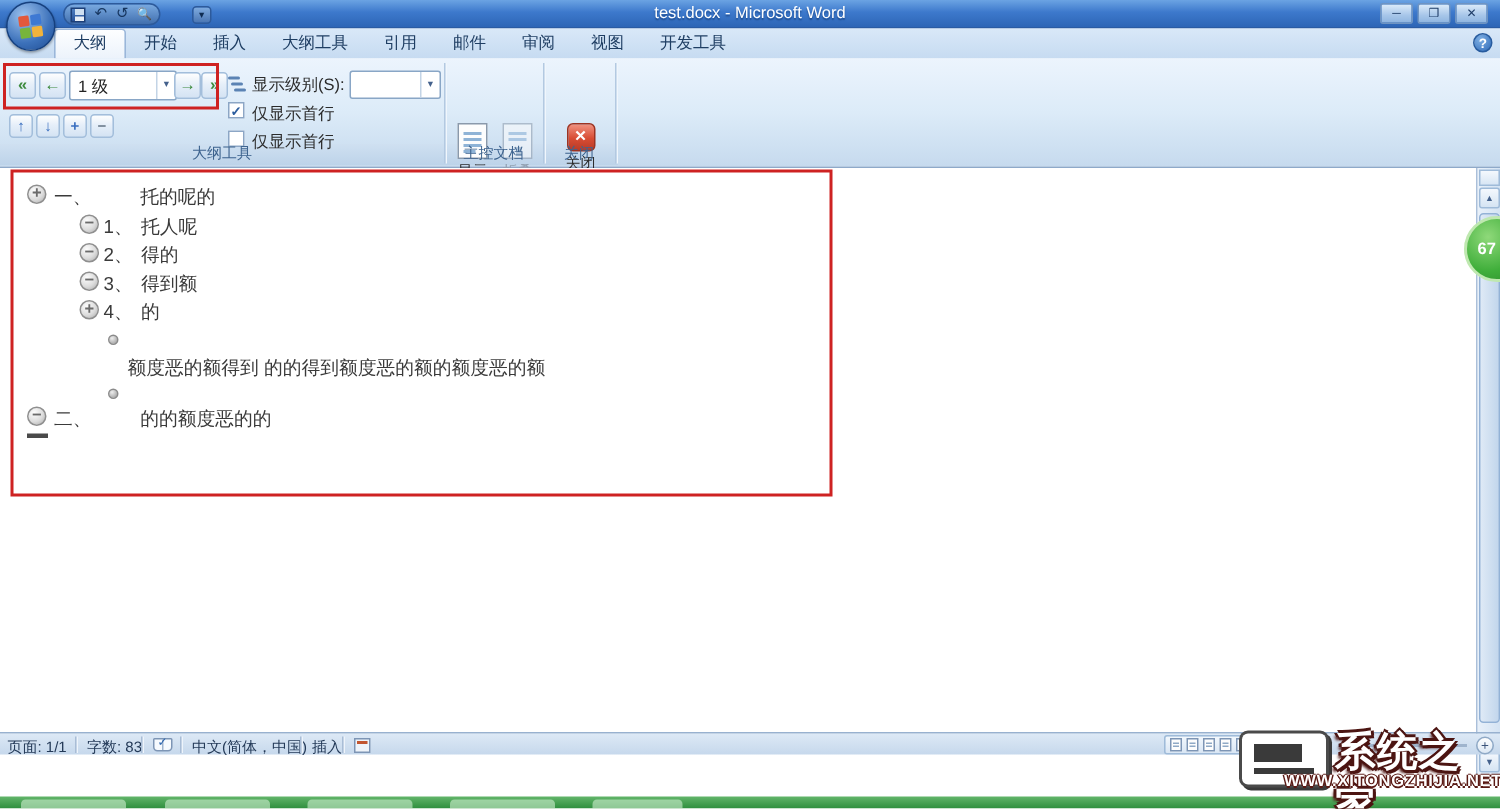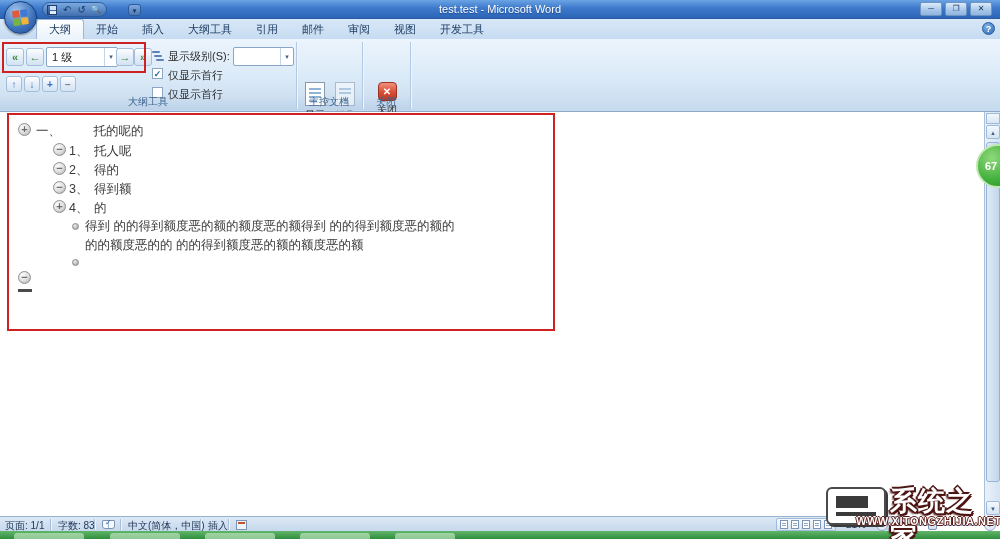--- a/index.html
+++ b/index.html
@@ -103,21 +103,21 @@
     background:linear-gradient(90deg,#e9f1fa,#d4e3f3); border-left:1px solid #aabfda; }
   .vs-split { position:absolute; left:1px; top:1px; width:14px; height:11px;
     background:linear-gradient(#f4f8fd,#d8e6f4); border:1px solid #9fbbd9; }
   .vs-btn { position:absolute; left:1px; width:14px; height:14px; font-size:6px; color:#44618c;
     text-align:center; line-height:14px; background:linear-gradient(#f4f8fd,#d5e4f3);
     border:1px solid #9fbbd9; border-radius:2px; }
   .vs-thumb { position:absolute; left:1px; top:30px; width:14px; height:340px;
     background:linear-gradient(90deg,#dfeaf6,#c2d6ec); border:1px solid #93b2d6; border-radius:3px; }
 
   
-  .statusbar { position:absolute; left:0; top:516px; width:908px; height:15px;
+  .statusbar { position:absolute; left:0; top:488px; width:1000px; height:15px;
     background:linear-gradient(#dde9f6,#c6d8ec); border-top:1px solid #98b1cf;
     font-size:10px; color:#243a58; }
   .sitem { position:absolute; top:2px; }
   .ssep { position:absolute; top:2px; width:1px; height:11px; background:#a9bdd6; box-shadow:1px 0 0 #eef4fb; }
   .book-ic { position:absolute; width:13px; height:9px; background:#f6fafe; border:1px solid #7d95b5;
     border-radius:1px 1px 3px 3px; }
   .book-ic:before { content:""; position:absolute; left:5px; top:0; bottom:0; width:1px; background:#9fb4cd; }
   .book-ic:after { content:"✓"; position:absolute; left:2px; top:-3px; color:#2c64ad; font-size:8px; }
   .macro-ic { position:absolute; width:11px; height:10px; background:#eef3f9; border:1px solid #7d95b5; }
   .macro-ic:before { content:""; position:absolute; left:1px; top:1px; width:7px; height:2px; background:#c2552f; }
@@ -154,21 +154,21 @@
   
   .badge67 { position:absolute; left:976px; top:144px; width:44px; height:44px; border-radius:50%;
     background:radial-gradient(circle at 35% 30%, #8fd97a, #3fae3a 60%, #2d8a2c);
     border:2px solid #bfe8b0; z-index:70; color:#fff; font-size:11px; font-weight:bold; }
   .badge67 span { position:absolute; left:7px; top:14px; }
 </style>
 </head>
 <body>
 
 <div class="titlebar">
-  <div class="title-text">test.test - Microsoft Word</div>
+  <div class="title-text">test.docx - Microsoft Word</div>
 </div>
 <div class="orb">
   <div class="orb-logo">
       <i></i>
       <i></i>
       <i></i>
       <i></i>
     </div>
 </div>
 <div class="qat">
@@ -308,26 +308,29 @@
     <span style="padding-left:2px">得到额</span>
   </div>
 
   <div class="ocircle" style="left:53px;top:88px">+</div>
   <div class="orow" style="left:69px;top:88px">
     <span>4、</span>
     <span style="padding-left:2px">的</span>
   </div>
 
   <div class="obullet" style="left:72px;top:111px"></div>
-  <div class="orow" style="left:85px;top:106px">得到 的的得到额度恶的额的额度恶的额得到 的的得到额度恶的额的</div>
-  <div class="orow" style="left:85px;top:125px">的的额度恶的的 的的得到额度恶的额的额度恶的额</div>
+  <div class="orow" style="left:85px;top:125px">额度恶的额得到 的的得到额度恶的额的额度恶的额</div>
 
   <div class="obullet" style="left:72px;top:147px"></div>
 
   <div class="ocircle" style="left:18px;top:159px">−</div>
+  <div class="orow" style="left:36px;top:159px">
+    <span>二、</span>
+    <span style="padding-left:29px">的的额度恶的的</span>
+  </div>
   <div class="cursor-mark" style="top:177px"></div>
 </div>
 
 <div class="vscroll">
   <div class="vs-split"></div>
   <div class="vs-btn" style="top:13px">▲</div>
   <div class="vs-thumb"></div>
   <div class="vs-btn" style="bottom:1px">▼</div>
 </div>
 

